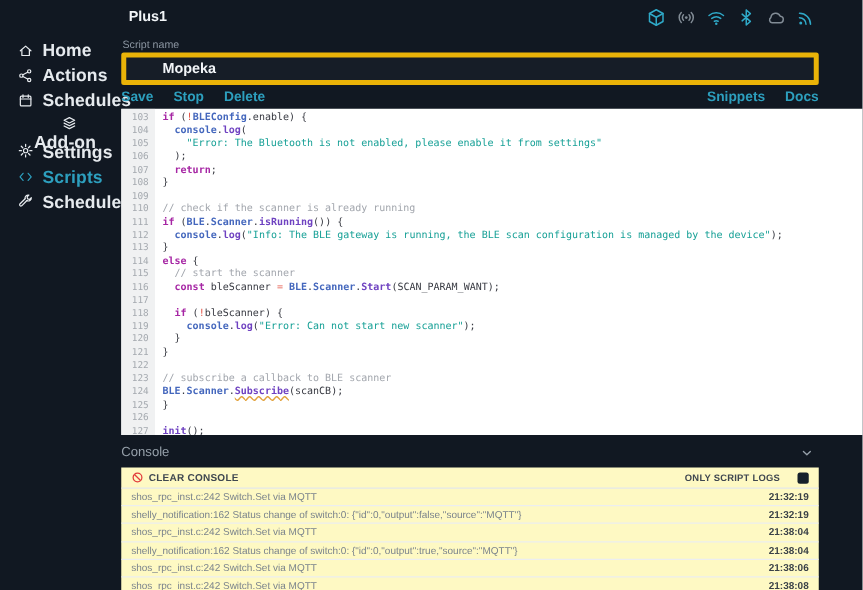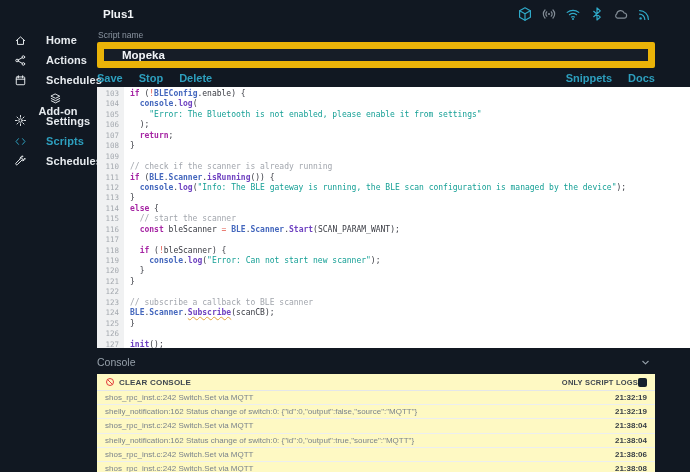--- a/index.html
+++ b/index.html
@@ -16,31 +16,31 @@
   .status-icons .sicon { width:16px; height:16px; }
   .sicon.active { color:#2fa9c8; }
   .sicon.inactive { color:#828c96; }
   .sicon svg { width:16px; height:16px; display:block; }
 
   
   .sidebar { position:absolute; left:0; top:28px; width:97px; bottom:0; }
   .side-item { position:absolute; left:0; width:97px; height:18px; display:flex; align-items:center; cursor:pointer; color:#e6eaee; }
   .side-item .icn { width:13px; height:13px; margin-left:14px; flex:0 0 13px; }
   .side-item .icn svg { width:13px; height:13px; display:block; }
-  .side-item .lbl { margin-left:19px; font-size:11px; font-weight:600; letter-spacing:.1px; }
+  .side-item .lbl { margin-left:7px; font-size:14px; font-weight:600; letter-spacing:.1px; }
   .side-item.active { color:#2d9fbe; }
   .side-item .chev { margin-left:8px; width:9px; height:9px; color:#aab2ba; }
   .side-item .chev svg { width:9px; height:9px; display:block; }
 
   
   .script-name-label { position:absolute; left:98px; top:30px; font-size:8.5px; color:#8b95a1; }
   .script-name-input {
     position:absolute; left:97px; top:42px; width:558px; height:26px;
-    background:#161d27; border:7px solid #eab308; border-radius:2px;
-    color:#f2f5f8; font-size:11.5px; font-weight:700; padding:0 18px;
+    background:#161d27; border:4px solid #eab308; border-radius:2px;
+    color:#f2f5f8; font-size:11.5px; font-weight:700; padding:0 29px;
     font-family:"Liberation Sans", sans-serif; outline:none;
   }
   .toolbar { position:absolute; left:97px; top:70px; width:558px; height:16px; display:flex; align-items:center; }
   .toolbar a { color:#2d9fbe; font-size:11px; font-weight:600; text-decoration:none; margin-right:16px; cursor:pointer; }
   .toolbar .spacer { flex:1; }
   .toolbar a.right { margin-right:0; margin-left:16px; }
 
   
   .editor { position:absolute; left:97px; top:87px; width:660px; height:261px; background:#ffffff; overflow:hidden; }
   .gutter-bg { position:absolute; left:0; top:0; width:27px; height:100%; background:#f0f1f2; }
@@ -61,21 +61,21 @@
   
   .console-bar { position:absolute; left:97px; top:352px; width:558px; height:20px; display:flex; align-items:center; justify-content:space-between; }
   .console-bar .ct { font-size:10.5px; color:#96a0aa; }
   .console-bar .chev { width:11px; height:11px; color:#96a0aa; margin-right:4px; cursor:pointer; }
   .console-bar .chev svg { width:11px; height:11px; display:block; }
   .console-panel { position:absolute; left:97px; top:374px; width:558px; height:98px; background:#fef9c3; overflow:hidden; }
   .console-head { height:17px; display:flex; align-items:center; justify-content:space-between; padding:0 8px; border-bottom:1px solid #e4e7ea; }
   .clear-btn { display:flex; align-items:center; gap:4px; cursor:pointer; }
   .clear-btn svg { width:10px; height:10px; display:block; }
   .clear-btn span { font-size:8px; font-weight:700; color:#3f4750; letter-spacing:.2px; }
-  .only-logs { display:flex; align-items:center; gap:0; }
+  .only-logs { display:flex; align-items:center; gap:14px; }
   .only-logs span { font-size:7.5px; font-weight:700; color:#3f4750; letter-spacing:.2px; }
   .only-logs .cbx { width:9px; height:9px; background:#15202b; border-radius:2px; cursor:pointer; }
   .log-row { height:14.2px; display:flex; align-items:center; justify-content:space-between; padding:0 8px; border-bottom:1px solid #eceef0; }
   .log-row .txt { font-size:8px; color:#7a838c; white-space:nowrap; overflow:hidden; }
   .log-row .tm { font-size:8px; color:#3a4148; font-weight:600; flex:0 0 auto; margin-left:8px; }
 </style>
 </head>
 <body>
 
 <div class="app-title">Plus1</div>

